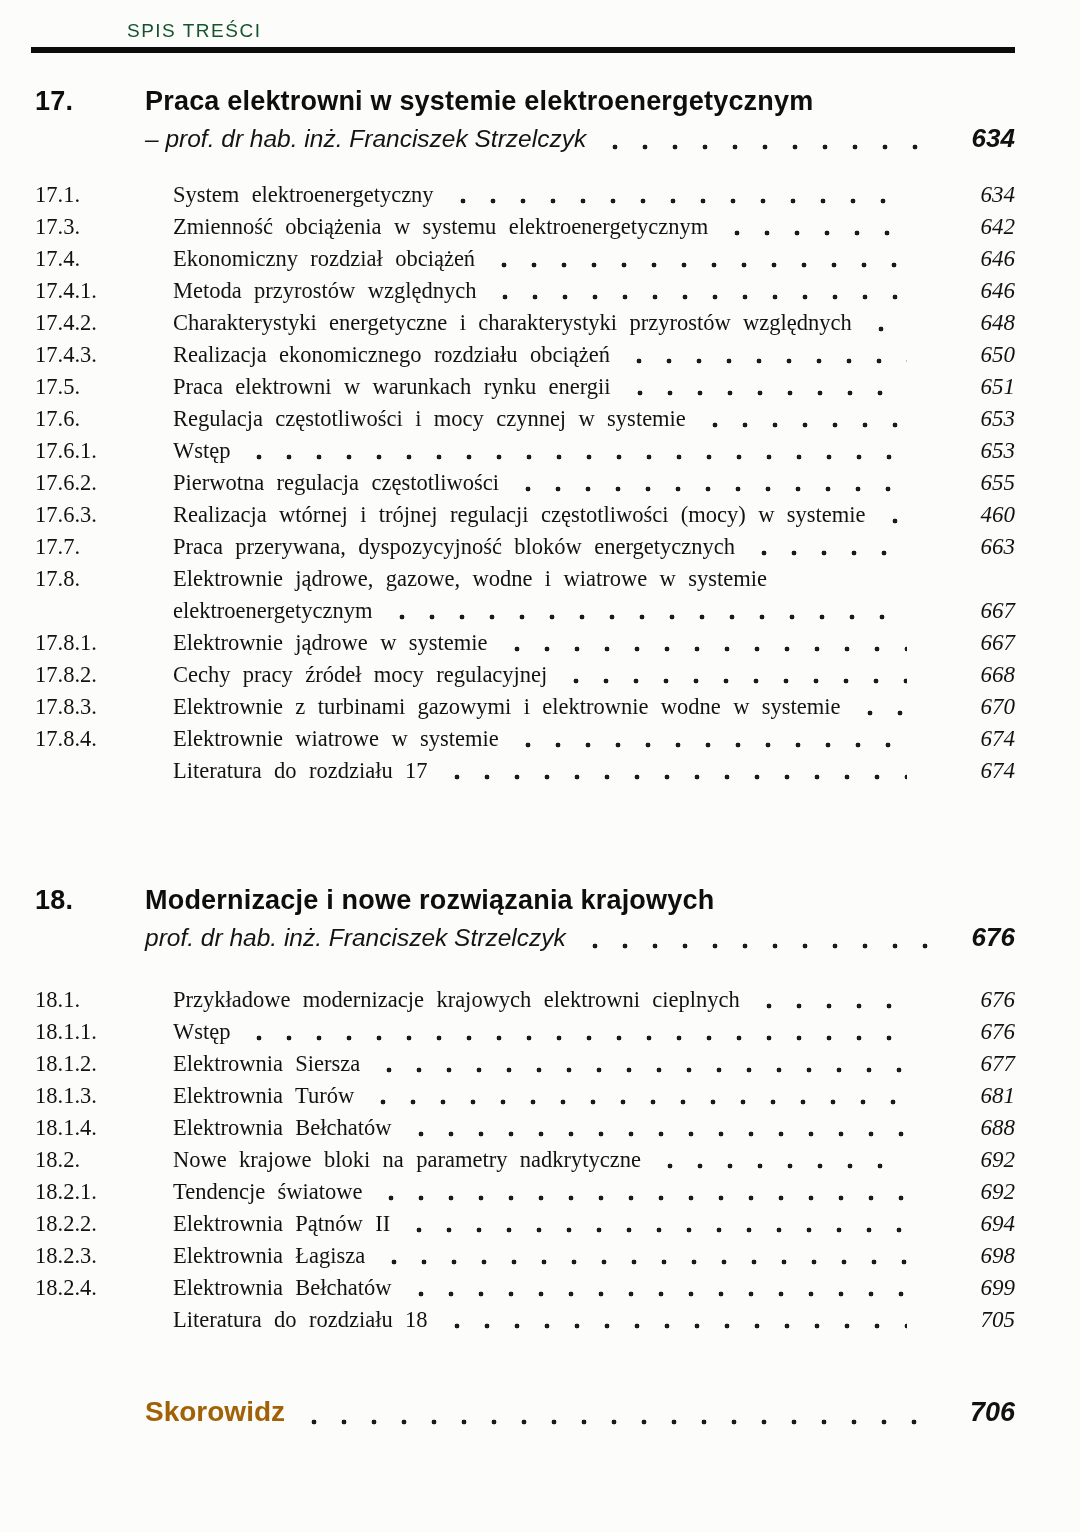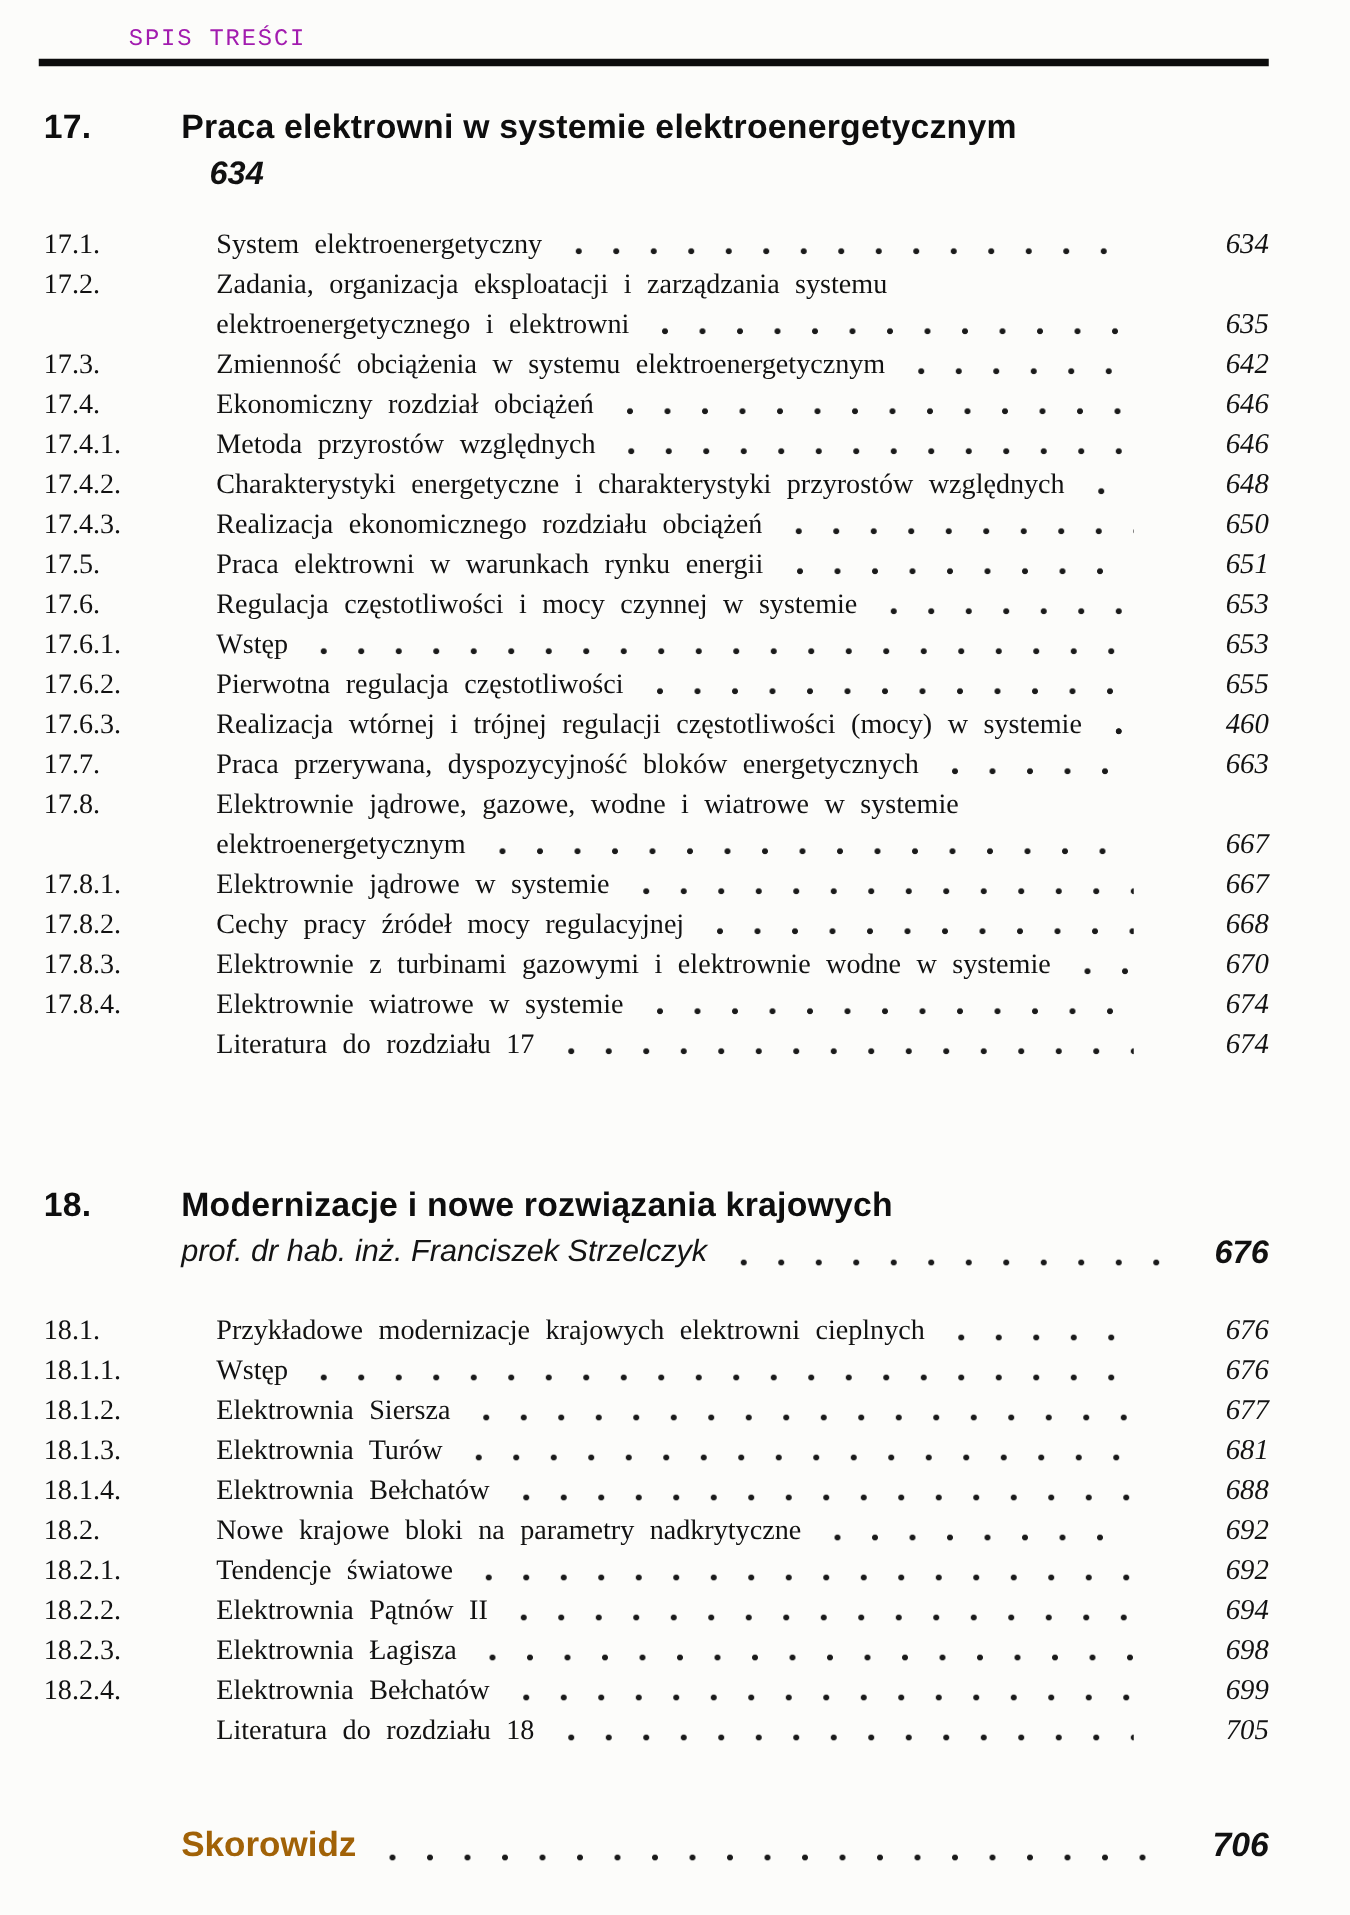--- a/index.html
+++ b/index.html
@@ -15,25 +15,25 @@
     overflow: hidden;
   }
   .page {
     box-sizing: border-box;
     width: 1080px;
     height: 1532px;
     padding: 20px 65px 0 35px;
   }
   
   .header-label {
-    margin-left: 68px;
-    font-family: Liberation Mono, monospace;
+    margin-left: 92px;
+    font-family: Liberation Sans, sans-serif;
     font-size: 19px;
     letter-spacing: 1.5px;
-    color: #a21caf;
+    color: #14532d;
   }
   .rule {
     height: 6px;
     background: #0c0c0c;
     margin-top: 5px;
     margin-left: -4px;
   }
   
   .row {
     display: flex;
@@ -139,44 +139,39 @@
           <div class="row ch-line">
             <div class="col-num">17.</div>
             <div class="col-mid">
               <div class="last-line">
                 <span class="ch-bold">Praca elektrowni w systemie elektroenergetycznym</span>
               </div>
             </div>
           </div>
           <div class="row ch-line">
             <div class="col-num"></div>
+            <div class="col-mid">
+              <div class="last-line">
+                <span class="ch-italic">– prof. dr hab. inż. Franciszek Strzelczyk</span>
+                <div class="dots"></div>
+              </div>
+            </div>
             <div class="col-page">634</div>
           </div>
         </div>
         <div class="entries">
           <div class="row entry">
             <div class="col-num">17.1.</div>
             <div class="col-mid">
               <div class="last-line">
                 <span class="entry-text">System elektroenergetyczny</span>
                 <div class="dots"></div>
               </div>
             </div>
             <div class="col-page">634</div>
-          </div>
-          <div class="row entry">
-            <div class="col-num">17.2.</div>
-            <div class="col-mid">
-              <div class="pre-line">Zadania, organizacja eksploatacji i zarządzania systemu</div>
-              <div class="last-line">
-                <span class="entry-text">elektroenergetycznego i elektrowni</span>
-                <div class="dots"></div>
-              </div>
-            </div>
-            <div class="col-page">635</div>
           </div>
           <div class="row entry">
             <div class="col-num">17.3.</div>
             <div class="col-mid">
               <div class="last-line">
                 <span class="entry-text">Zmienność obciążenia w systemu elektroenergetycznym</span>
                 <div class="dots"></div>
               </div>
             </div>
             <div class="col-page">642</div>

